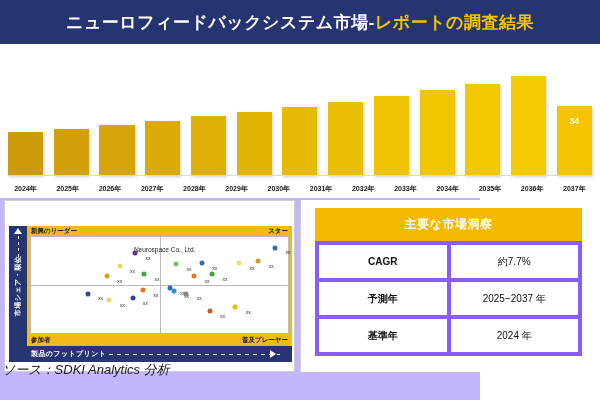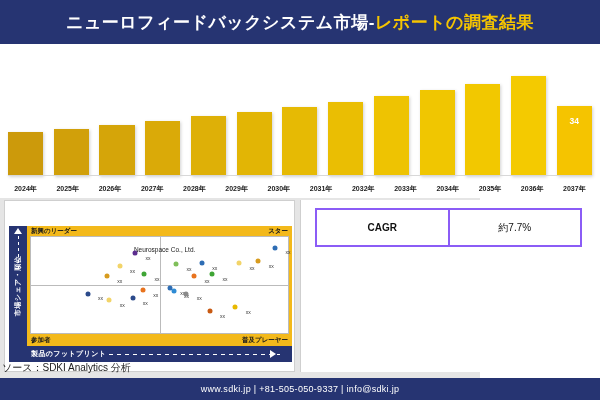--- a/index.html
+++ b/index.html
@@ -2,21 +2,21 @@
 <html><head>
 <meta charset="utf-8">
 <style>
   * { box-sizing: border-box; margin: 0; padding: 0; }
   html, body {
     width: 600px; height: 400px;
     font-family: "Liberation Sans", "DejaVu Sans", sans-serif;
     background: #ffffff;
     overflow: hidden;
   }
-  #page { position: relative; width: 480px; height: 400px; background:#e5e5e5; }
+  #page { position: relative; width: 480px; height: 400px; background:#c4b5fd; }
 
   
   .header {
     position: absolute; left: 0; top: 0; width: 600px; height: 44px;
     background: #263472;
     display: flex; align-items: center; justify-content: center;
   }
   .header-title {
     font-size: 17px; font-weight: bold; color: #ffffff;
     letter-spacing: .5px; white-space: nowrap;
@@ -124,37 +124,37 @@
     flex: 1; height: 1px; margin: 0 12px 0 3px;
     background: repeating-linear-gradient(to right, #fff 0 4px, transparent 4px 8px);
     position: relative;
   }
   .x-arrow {
     position: absolute; right: 4px; top: 50%; margin-top: -4px;
     width: 0; height: 0; border-top: 4px solid transparent;
     border-bottom: 4px solid transparent; border-left: 6px solid #fff;
   }
   .source-note {
-    position: absolute; left: 2px; top: 361px; font-size: 10px;
-    color: #1b1b1b;
+    position: absolute; left: 2px; top: 361px; font-size: 13px;
+    font-style: italic; color: #1b1b1b;
   }
 
   
   .insights-panel {
     position: absolute; left: 300px; top: 200px; width: 296px; height: 172px;
     border-left: 1px solid #cfcfcf; background: #fff;
     padding: 8px 14px 0 14px;
   }
   .insights-header {
     background: #F5B800; color: #ffffff; font-size: 12px; font-weight: bold;
     text-align: center; padding: 8px 0; letter-spacing: .5px;
   }
   .insights-table { width: 100%; border-collapse: collapse; }
   .insights-table td {
-    border: 2px solid #8b5cf6; height: 37px;
+    border: 4px solid #8b5cf6; height: 37px;
     font-size: 10px; color: #111; padding: 0 8px;
   }
   .cell-key { width: 50%; text-align: center; font-weight: bold; }
   .cell-val { width: 50%; text-align: center; }
 
   
   .footer {
     position: absolute; left: 0; bottom: 0; width: 600px; height: 22px;
     background: #263472; display: flex; align-items: center; justify-content: center;
   }
@@ -301,27 +301,33 @@
       <div class="x-axis-text">製品のフットプリント</div>
       <div class="x-dashes">
         <div class="x-arrow"></div>
       </div>
     </div>
   </div>
 
   <div class="source-note">ソース：SDKI Analytics 分析</div>
 
   <div class="insights-panel">
+    <div class="insights-header">主要な市場洞察</div>
     <table class="insights-table">
       <tbody id="insights-body">
           <tr>
             <td class="cell-key">CAGR</td>
             <td class="cell-val">約7.7%</td>
           </tr>
+          <tr>
+            <td class="cell-key">予測年</td>
+            <td class="cell-val">2025−2037 年</td>
+          </tr>
+          <tr>
+            <td class="cell-key">基準年</td>
+            <td class="cell-val">2024 年</td>
+          </tr>
         </tbody>
     </table>
   </div>
 
-  <div class="footer">
-    <div class="footer-text">www.sdki.jp | +81-505-050-9337 | info@sdki.jp</div>
-  </div>
 
 </div>
 
 </body></html>

